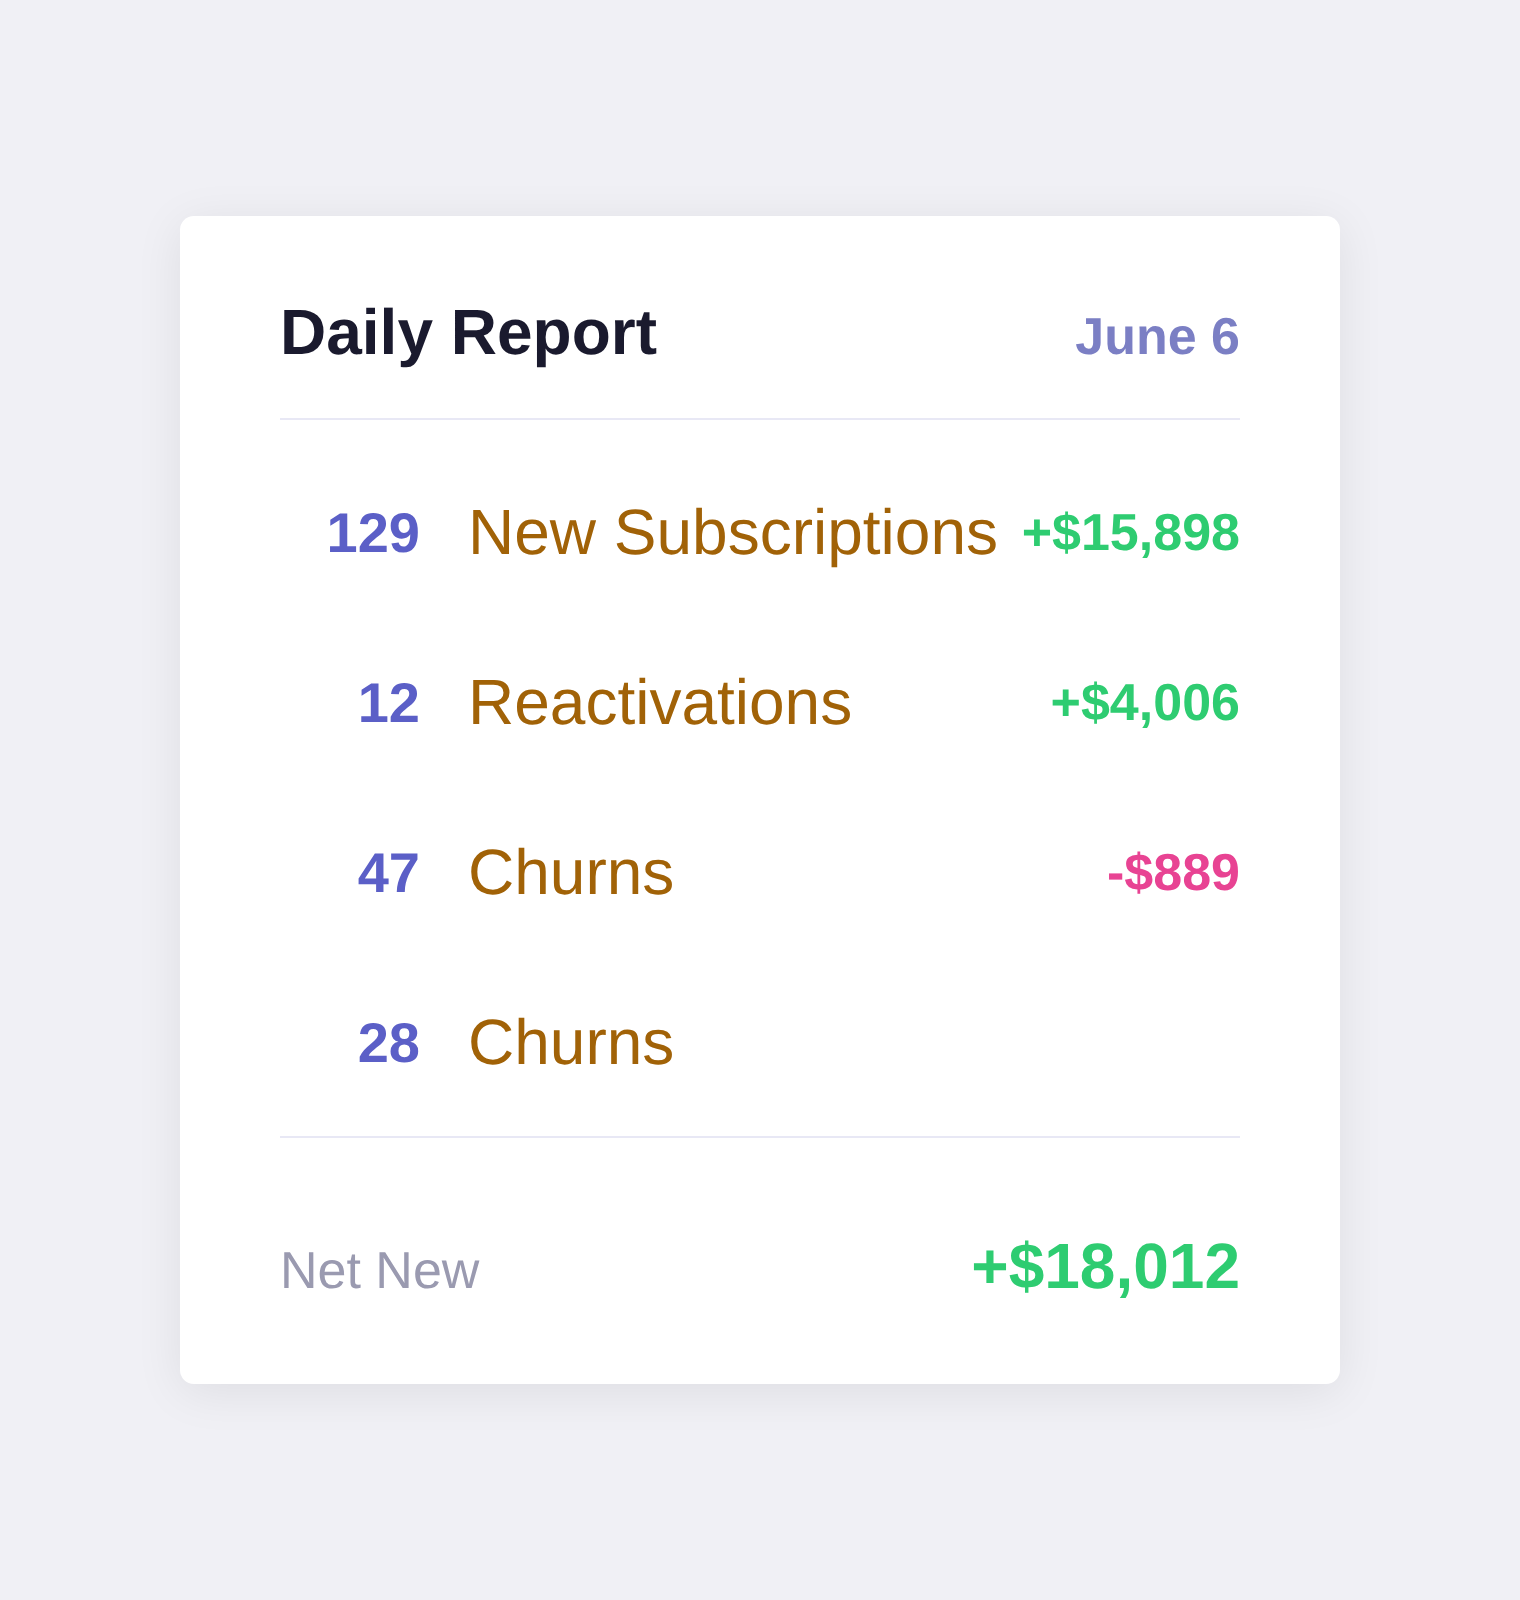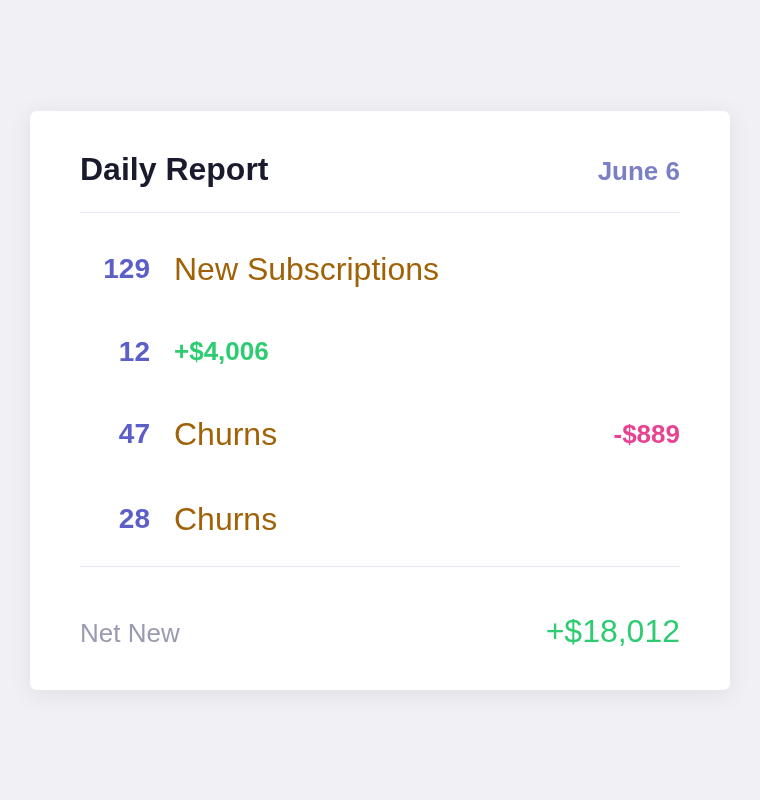--- a/index.html
+++ b/index.html
@@ -13,21 +13,21 @@
       display: flex;
       justify-content: center;
       align-items: center;
       min-height: 100vh;
       font-family: -apple-system, BlinkMacSystemFont, 'Segoe UI', Helvetica, Arial, sans-serif;
     }
 
     .card {
       background: #ffffff;
       border-radius: 7px;
-      width: 700px;
+      width: 580px;
       padding: 40px 50px;
       box-shadow: 0 4px 24px rgba(0,0,0,0.08);
     }
 
     .header {
       display: flex;
       justify-content: space-between;
       align-items: baseline;
       margin-bottom: 24px;
     }
@@ -109,42 +109,44 @@
     }
 
     .net-new-label {
       font-size: 26px;
       color: #9a9ab0;
       font-weight: 400;
     }
 
     .net-new-amount {
       font-size: 32px;
-      font-weight: 400;
+      font-weight: 700;
       color: #2ecc71;
       margin-top: 16px;
     }
   </style>
 </head>
 <body>
 
 <div class="card">
   <div class="header">
     <span class="title">Daily Report</span>
     <span class="date">June 6</span>
   </div>
   <hr class="divider">
 
   <div class="rows" id="rows-container">
   <div class="row">
         <span class="count">129</span>
         <span class="label">New Subscriptions</span>
+        <span class="amount positive">+$15,898</span>
       </div>
       <div class="row">
         <span class="count">12</span>
+        <span class="label">Reactivations</span>
         <span class="amount positive">+$4,006</span>
       </div>
       <div class="row">
         <span class="count">47</span>
         <span class="label">Churns</span>
         <span class="amount negative">-$889</span>
       </div>
       <div class="row">
         <span class="count">28</span>
         <span class="label">Churns</span>

